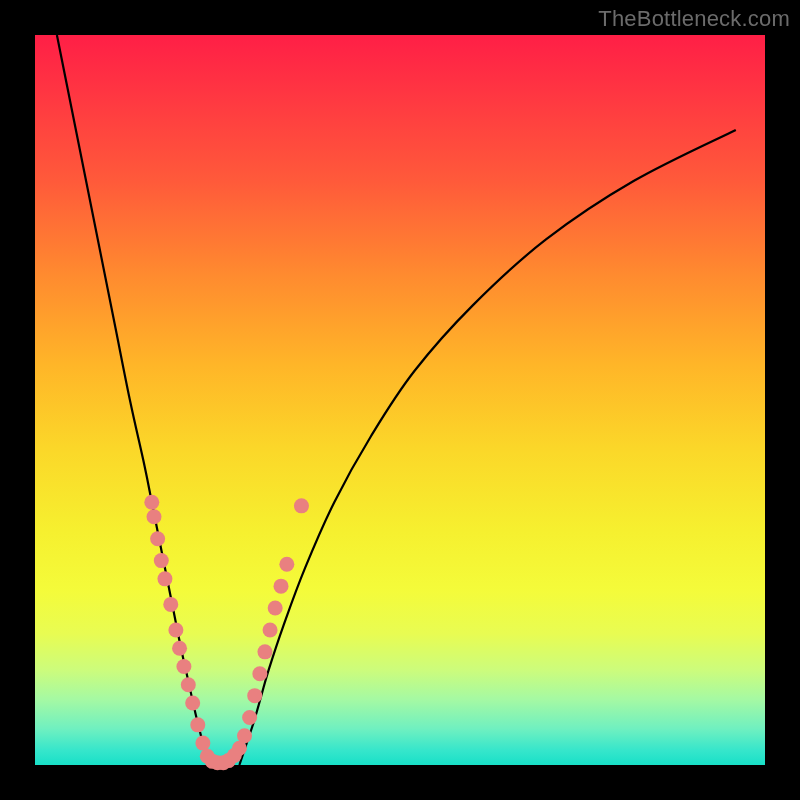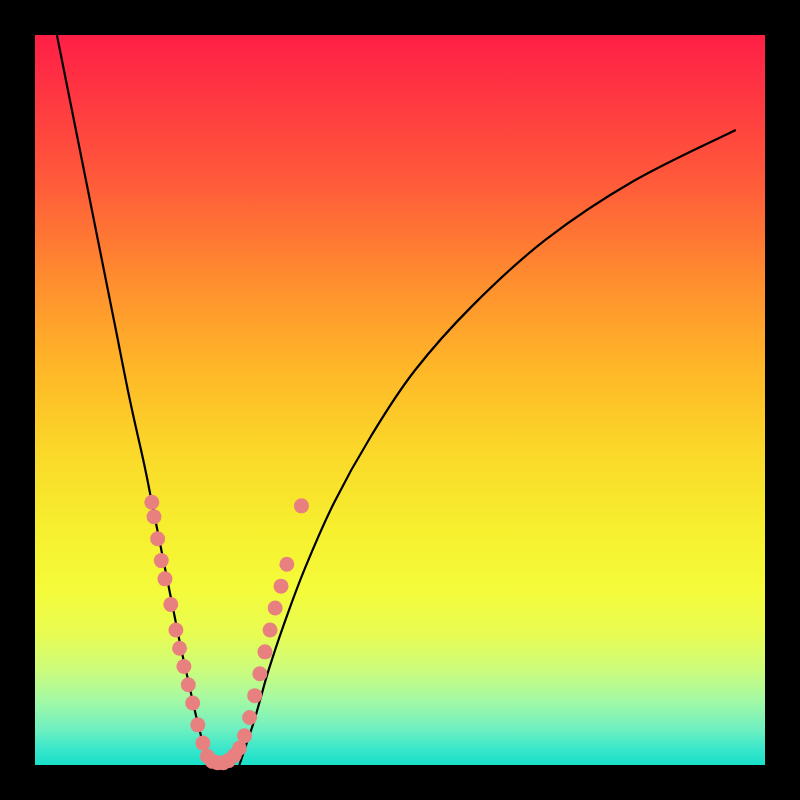--- a/index.html
+++ b/index.html
@@ -67,20 +67,21 @@
   }
   .dot {
     fill: #e98080;
     stroke: none;
   }
 </style>
 </head>
 <body>
 
 <div class="frame">
+  <div class="watermark">TheBottleneck.com</div>
   <div class="plot-area">
     <svg class="curves" viewBox="0 0 730 730" preserveAspectRatio="none">
       <path id="curve-left" class="curve" d="M 21.9 0 C 24.528 13.139999999999999, 31.244 46.72, 36.5 73 C 41.756 99.28, 45.844 119.72, 51.1 146 C 56.356 172.28, 60.444 192.72000000000006, 65.7 219.00000000000006 C 70.956 245.28000000000006, 75.044 265.72, 80.3 292 C 85.556 318.28, 89.644 340.034, 94.9 365 C 100.156 389.966, 105.558 412.30400000000003, 109.5 430.70000000000005 C 113.442 449.09600000000006, 114.172 454.06, 116.8 467.2 C 119.428 480.34, 121.47200000000001 490.56, 124.10000000000001 503.7 C 126.72800000000001 516.84, 128.77200000000002 527.0600000000001, 131.4 540.2 C 134.028 553.34, 136.072 563.5600000000001, 138.7 576.7 C 141.32799999999997 589.84, 143.372 600.7170000000001, 146 613.2 C 148.628 625.683, 150.672 634.2239999999999, 153.29999999999998 646.05 C 155.92799999999997 657.876, 157.97199999999998 667.731, 160.6 678.9 C 163.228 690.069, 165.5348 698.902, 167.9 708.1 C 170.26520000000002 717.298, 172.68880000000001 726.058, 173.74 730"></path>
       <path id="curve-right" class="curve" d="M 204.4 730 C 205.714 726.058, 209.072 715.984, 211.7 708.1 C 214.32799999999997 700.216, 216.37199999999999 694.7410000000001, 219 686.2 C 221.62800000000001 677.659, 223.67200000000003 669.848, 226.3 660.65 C 228.928 651.452, 229.658 647.5830000000001, 233.6 635.1 C 237.542 622.617, 241.63000000000002 609.6959999999999, 248.20000000000002 591.3 C 254.77 572.904, 260.90200000000004 555.2379999999999, 270.1 532.9 C 279.298 510.562, 287.47399999999993 490.852, 299.29999999999995 467.2 C 311.126 443.548, 321.346 425.152, 335.8 401.5 C 350.254 377.848, 361.204 359.45199999999994, 379.6 335.79999999999995 C 397.99600000000004 312.14799999999997, 414.348 293.752, 438 270.1 C 461.652 246.44800000000004, 482.092 226.73799999999997, 510.99999999999994 204.39999999999998 C 539.9079999999999 182.06199999999998, 564.4359999999999 165.71, 598.5999999999999 146 C 632.7639999999999 126.28999999999999, 682.404 104.09799999999998, 700.8 94.89999999999998"></path>
       <g id="dots">
           <circle cx="116.8" cy="467.2" r="7.5" class="dot"></circle>
           <circle cx="118.99000000000001" cy="481.79999999999995" r="7.5" class="dot"></circle>
           <circle cx="122.64" cy="503.7" r="7.5" class="dot"></circle>
           <circle cx="126.29" cy="525.6" r="7.5" class="dot"></circle>
           <circle cx="129.94000000000003" cy="543.85" r="7.5" class="dot"></circle>

